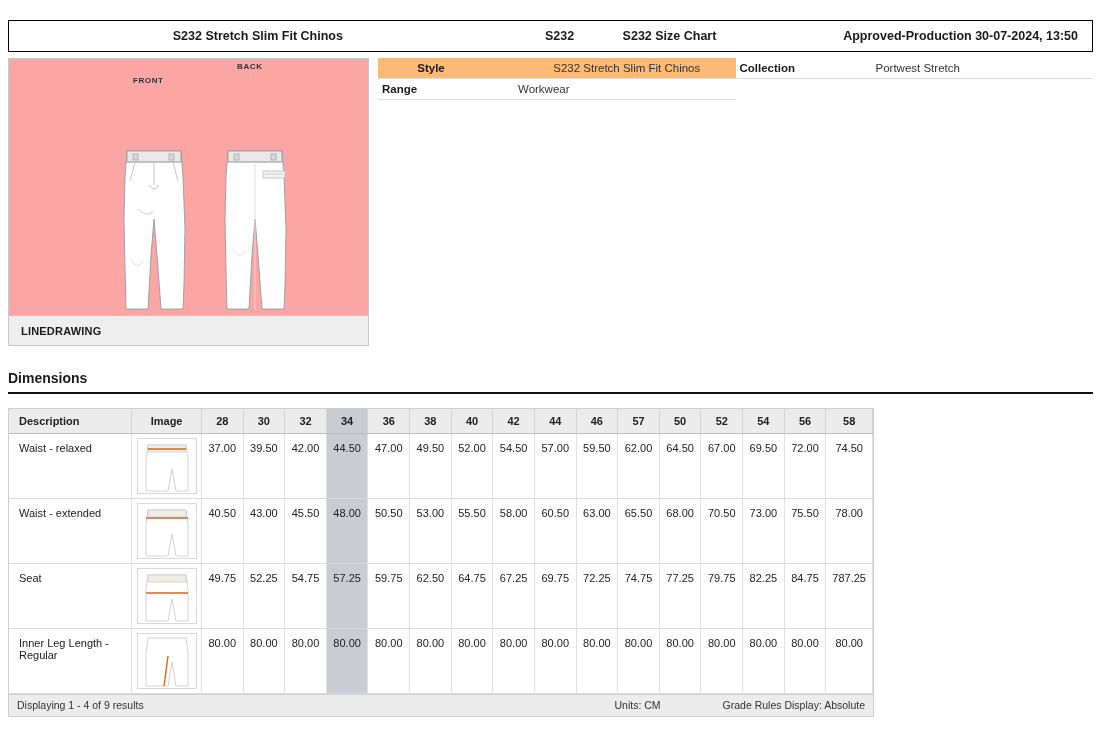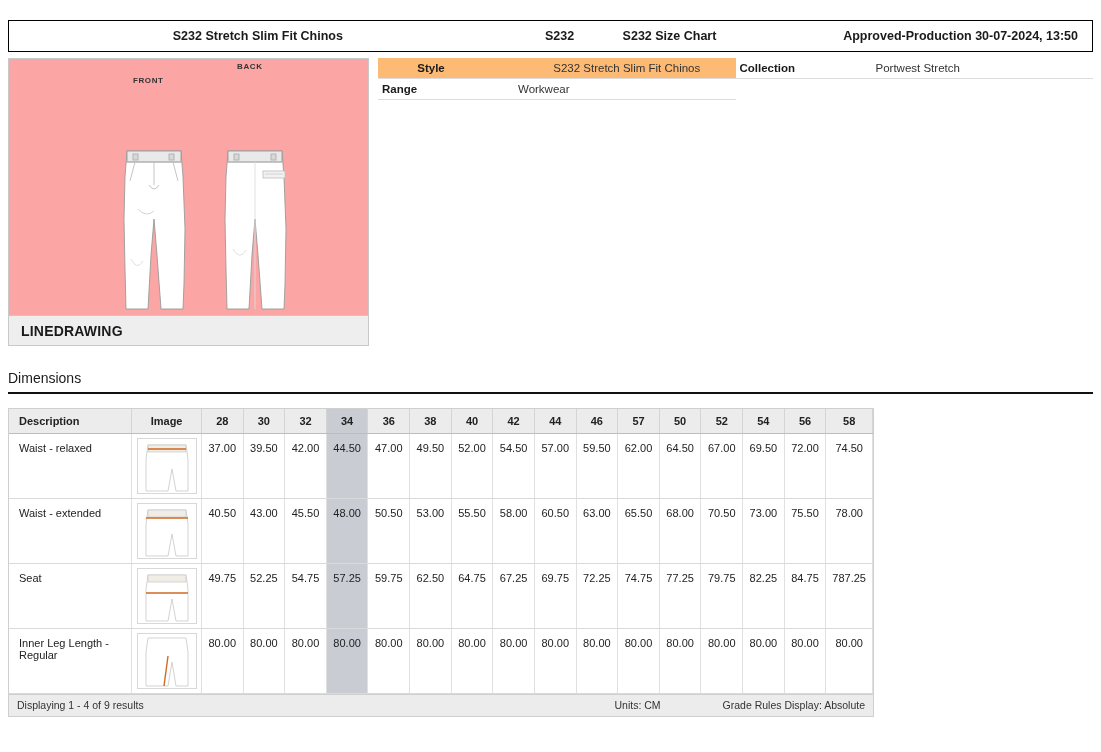--- a/index.html
+++ b/index.html
@@ -50,21 +50,21 @@
     overflow: hidden;
     font-weight: bold;
   }
   .drawing-caption {
     height: 30px;
     border-top: 1px solid #c9c9c9;
     background: #eeeeee;
     display: flex;
     align-items: center;
     padding-left: 12px;
-    font-size: 14px;
+    font-size: 11px;
     font-weight: bold;
     letter-spacing: .2px;
   }
   .view-label {
     position: absolute;
     font-size: 8px;
     letter-spacing: .6px;
     color: #333;
   }
   .vl-front { left: 124px; top: 17px; }
@@ -93,21 +93,21 @@
     padding-left: 4px;
     color: #1a1a1a;
   }
   .info-value { color: #333; }
 
   
   .dims-title {
     position: absolute;
     left: 8px; top: 370px;
     font-size: 14px;
-    font-weight: normal;
+    font-weight: bold;
   }
   .dims-rule {
     position: absolute;
     left: 8px; top: 392px;
     width: 1085px;
     height: 2px;
     background: #111;
   }
 
   

